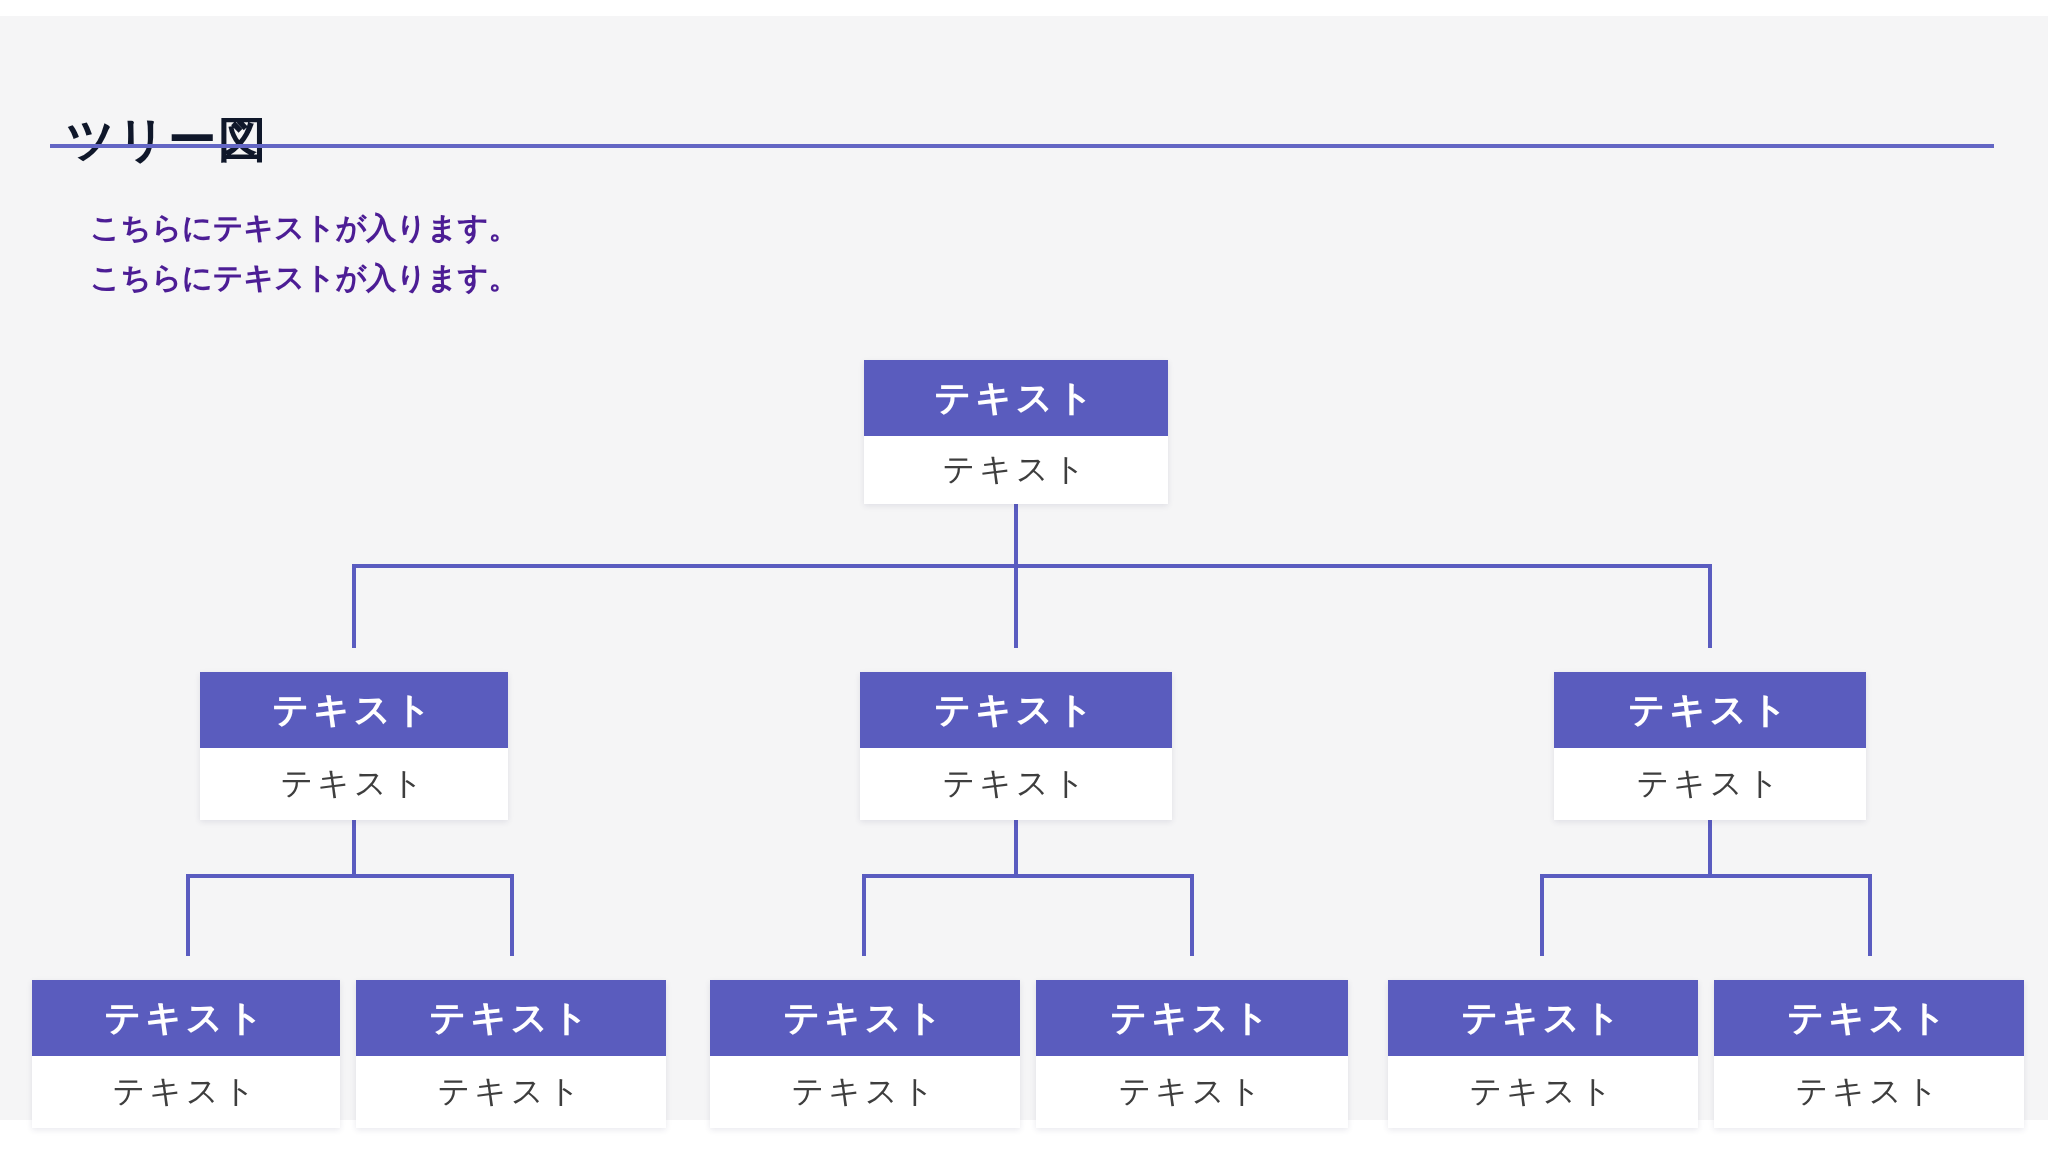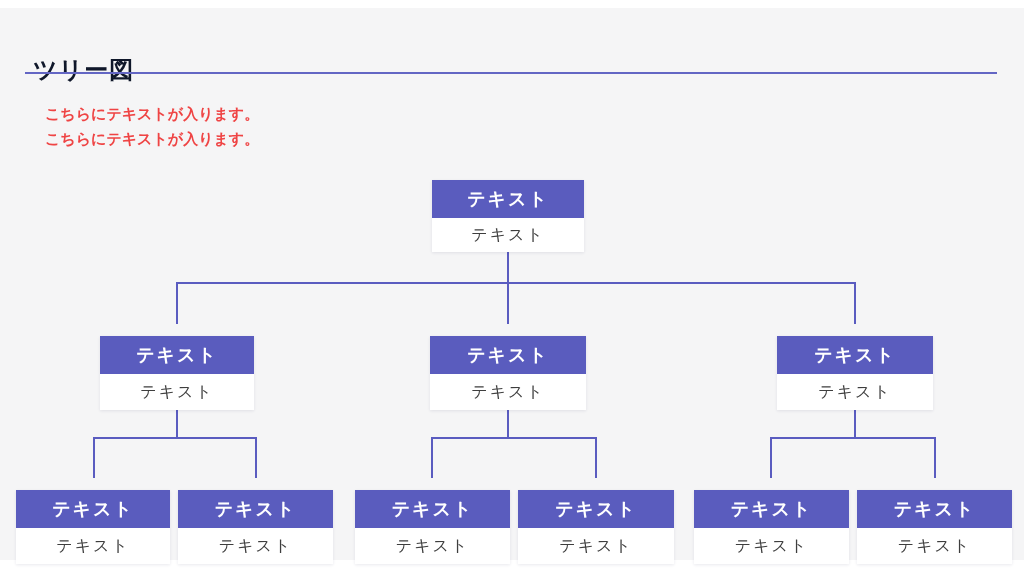--- a/index.html
+++ b/index.html
@@ -13,21 +13,21 @@
 
   .page-title{
     position:absolute;left:33px;top:18px;
     font-size:24px;font-weight:bold;color:#0f172a;letter-spacing:1px;margin-top:36px;
   }
   .title-divider{
     position:absolute;left:25px;top:72px;width:972px;height:2px;background:#6366c4;
   }
   .description{
     position:absolute;left:45px;top:102px;
-    font-size:15px;font-weight:bold;color:#ef4444;line-height:25px;
+    font-size:15px;font-weight:bold;color:#4c1d95;line-height:25px;
   }
 
   .node{position:absolute;box-shadow:0 1px 3px rgba(40,40,90,0.10);margin-top:12px;}
   .node-header{
     height:38px;background:#5a5cbe;color:#ffffff;
     font-size:18px;font-weight:bold;letter-spacing:2px;
     display:flex;align-items:center;justify-content:center;
   }
   .node-body{
     height:36px;background:#ffffff;color:#3e3e3e;

